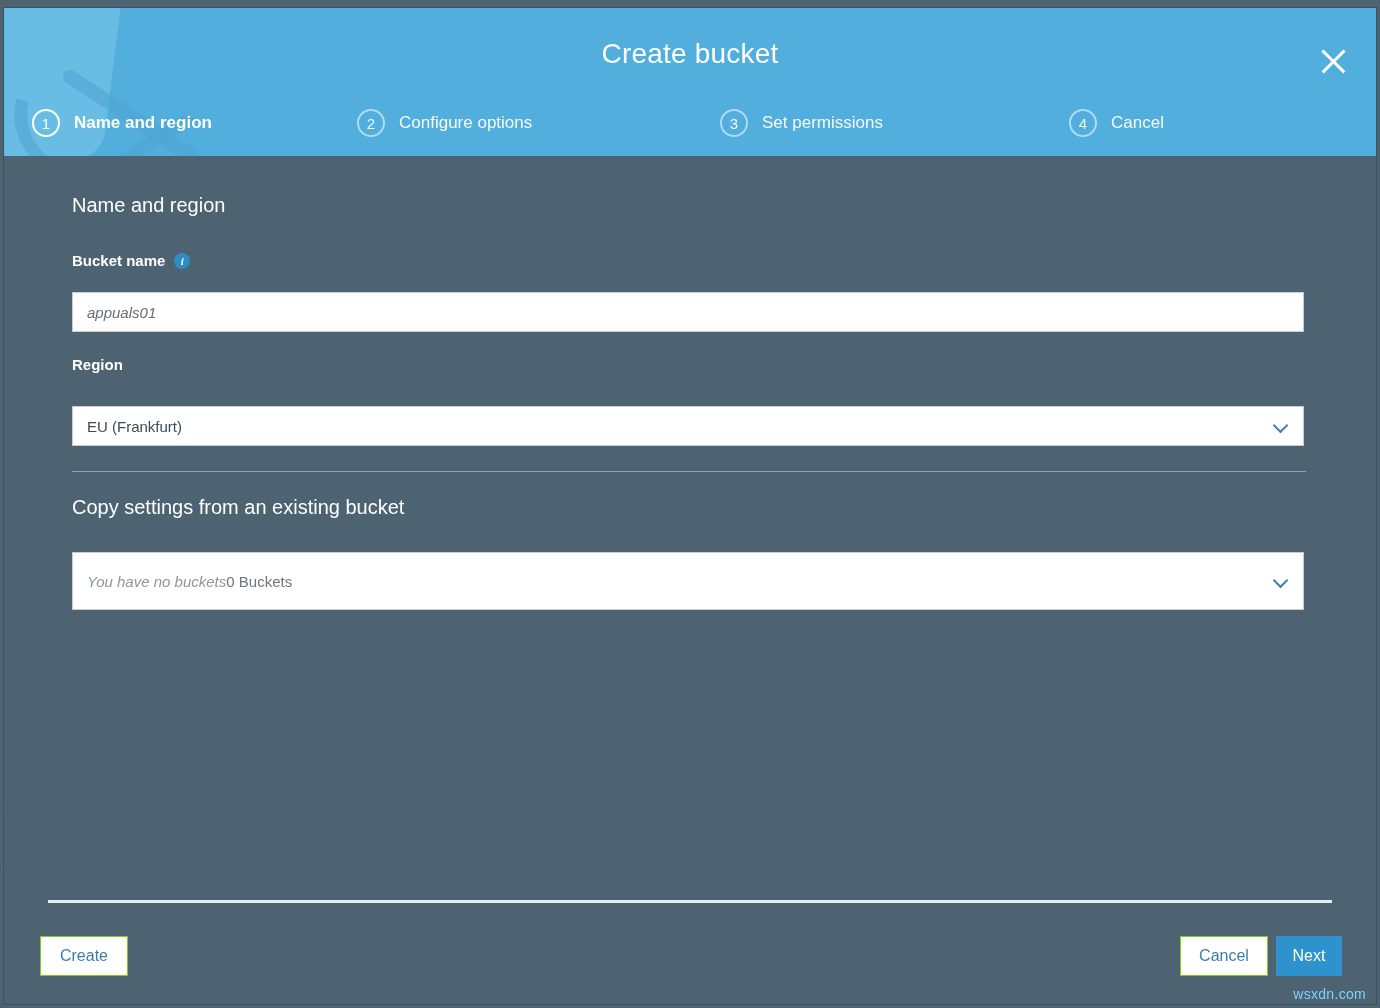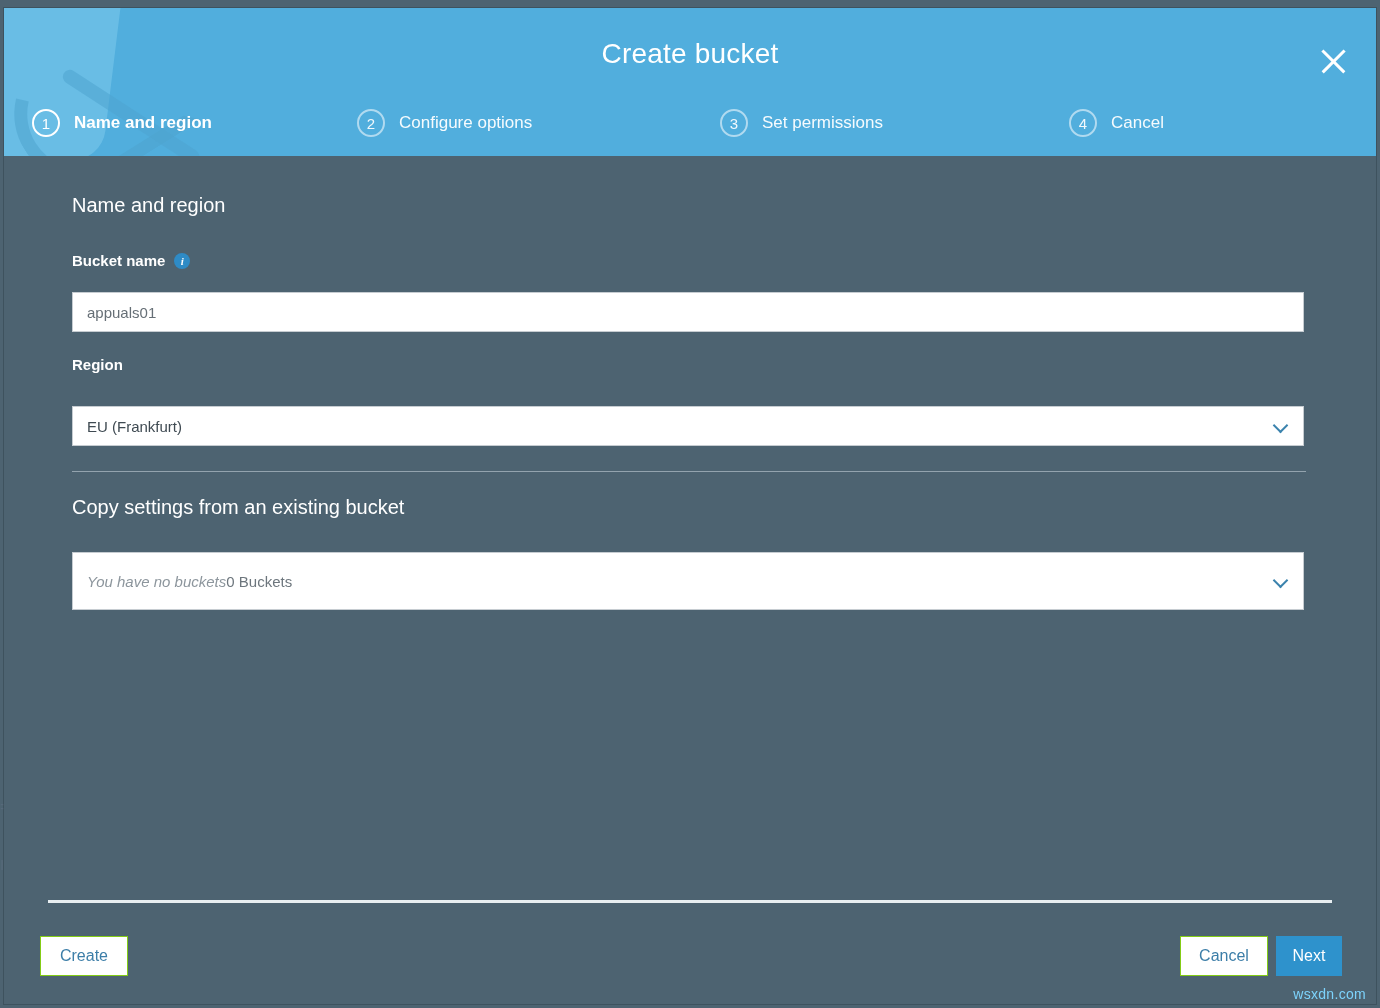--- a/index.html
+++ b/index.html
@@ -221,21 +221,21 @@
     background: #ffffff;
     border: 1px solid #c6ccd1;
     box-sizing: border-box;
     display: flex;
     align-items: center;
     padding: 0 14px;
     font-size: 15px;
     color: #666f76;
     cursor: text;
   }
-  #input-bucket-name { top: 136px; }
+  #input-bucket-name { top: 136px; font-style: italic; }
 
   .select-box {
     position: absolute;
     left: 68px;
     width: 1232px;
     box-sizing: border-box;
     background: #ffffff;
     border: 1px solid #c6ccd1;
     display: flex;
     align-items: center;

